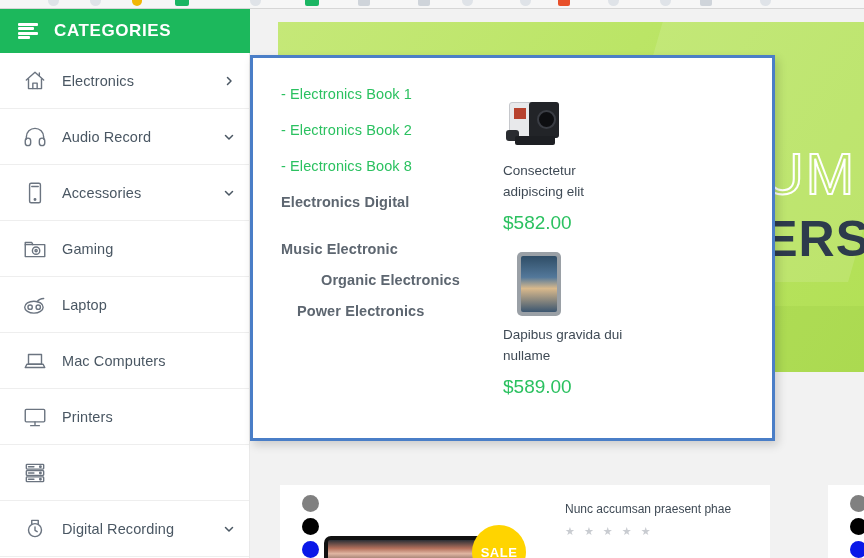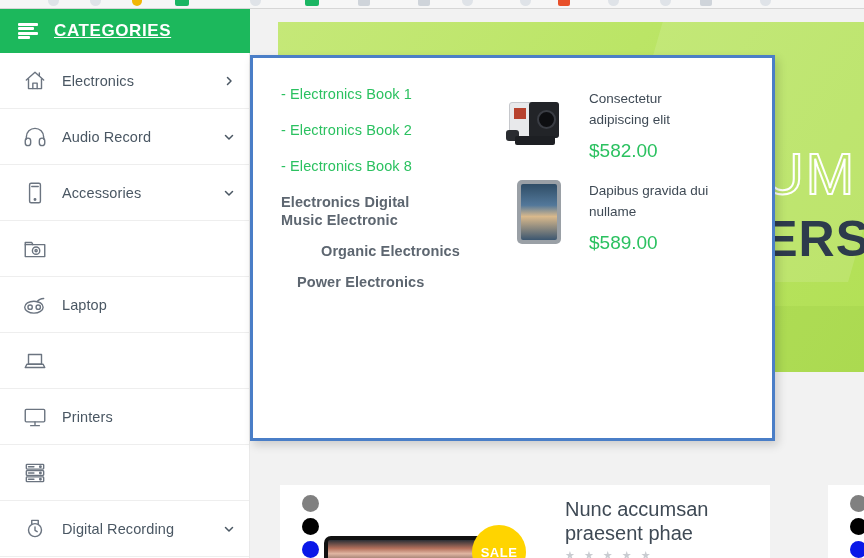--- a/index.html
+++ b/index.html
@@ -28,21 +28,21 @@
     position: absolute; left: 0; top: 9px; width: 250px; height: 44px;
     background: #1cb85c; display: flex; align-items: center; padding-left: 18px;
   }
   .burger { width: 20px; height: 16px; display: flex; flex-direction: column;
             justify-content: space-between; margin-right: 16px; }
   .burger i { display: block; height: 2.6px; background: #fff; border-radius: 1px; }
   .burger i:nth-child(1) { width: 20px; }
   .burger i:nth-child(2) { width: 16px; }
   .burger i:nth-child(3) { width: 20px; }
   .burger i:nth-child(4) { width: 12px; }
-  .cat-title { color: #fff; font-size: 17px; font-weight: bold; letter-spacing: .6px; text-decoration: underline; }
+  .cat-title { color: #fff; font-size: 17px; font-weight: bold; letter-spacing: .6px; }
 
   
   .sidebar {
     position: absolute; left: 0; top: 53px; width: 250px; height: 505px;
     background: #fff; border-right: 1px solid #e9e9e9;
   }
   .cat-item {
     position: relative; height: 56px; display: flex; align-items: center;
     padding: 0 14px 0 20px; border-bottom: 1px solid #eeeeee; background: #fff;
   }
@@ -87,21 +87,21 @@
   }
   .mega-left { width: 250px; padding: 28px 0 0 28px; }
   .mega-head {
     font-size: 14.5px; font-weight: bold; color: #5d6670;
     margin-bottom: 20px; letter-spacing: .1px;
   }
   .mega-sub {
     font-size: 14.5px; color: #2bc160; margin-bottom: 20px; letter-spacing: .1px;
   }
   .mega-right { flex: 1; padding: 26px 14px 0 0; }
-  .mini-prod { display: flex; margin-bottom: 14px; }
+  .mini-prod { display: flex; margin-bottom: 14px; flex-direction: column; }
   .mini-thumb {
     width: 72px; height: 72px; flex: 0 0 72px; margin-right: 14px;
     position: relative; overflow: hidden;
   }
   .mini-info { flex: 1; padding-top: 4px; }
   .mini-title {
     font-size: 13.5px; color: #3f4a55; line-height: 21px; max-width: 125px;
   }
   .mini-price {
     font-size: 19px; color: #2bc160; font-weight: normal; margin-top: 10px;
@@ -147,21 +147,21 @@
     width: 100%; height: 100%; border-radius: 2px;
     background: linear-gradient(180deg,#2b2f36 0%, #b4705c 38%, #e0b6a2 62%, #7b5d55 100%);
   }
   .sale-badge {
     position: absolute; left: 192px; top: 40px; width: 54px; height: 54px;
     border-radius: 50%; background: #ffd400; display: flex;
     align-items: center; justify-content: center;
     color: #fff; font-weight: bold; font-size: 13px; letter-spacing: .5px;
   }
   .card-text { position: absolute; left: 285px; top: 12px; width: 190px; }
-  .card-title { font-size: 20px; color: #3f4a55; line-height: 24px; }
+  .card-title { font-size: 12px; color: #3f4a55; line-height: 24px; }
   .stars { margin-top: 4px; color: #c9ccd1; font-size: 11px; letter-spacing: 3px; }
 </style>
 </head>
 <body>
 
 <div id="page">
 
   <div class="bookmark-strip" id="bmbar">
       <div class="bm dot" style="left: 48px;"></div>
       <div class="bm dot" style="left: 90px;"></div>
@@ -246,39 +246,41 @@
       </div>
       <div class="cat-item">
         <span class="cat-ico">
           <svg width="26" height="26" viewBox="0 0 24 24" fill="none" stroke="#6b7480" stroke-width="1.3" stroke-linecap="round" stroke-linejoin="round">
             <path d="M3 8h18v11H3z"></path>
             <path d="M3 8V6h6l1 2"></path>
             <circle cx="13" cy="13.5" r="3.4"></circle>
             <circle cx="13" cy="13.5" r="1"></circle>
           </svg>
         </span>
+        <span class="cat-label">Gaming</span>
       </div>
       <div class="cat-item">
         <span class="cat-ico">
           <svg width="26" height="26" viewBox="0 0 24 24" fill="none" stroke="#6b7480" stroke-width="1.3" stroke-linecap="round" stroke-linejoin="round">
             <ellipse cx="11" cy="14" rx="8.5" ry="5.5"></ellipse>
             <circle cx="7.5" cy="14" r="2"></circle>
             <circle cx="15" cy="14" r="2"></circle>
             <path d="M14 9c2-3 4-3 6-3"></path>
           </svg>
         </span>
         <span class="cat-label">Laptop</span>
       </div>
       <div class="cat-item">
         <span class="cat-ico">
           <svg width="26" height="26" viewBox="0 0 24 24" fill="none" stroke="#6b7480" stroke-width="1.3" stroke-linecap="round" stroke-linejoin="round">
             <path d="M6 6h12v9H6z"></path>
             <path d="M3 18h18l-1.5-3h-15z"></path>
           </svg>
         </span>
+        <span class="cat-label">Mac Computers</span>
       </div>
       <div class="cat-item">
         <span class="cat-ico">
           <svg width="26" height="26" viewBox="0 0 24 24" fill="none" stroke="#6b7480" stroke-width="1.3" stroke-linecap="round" stroke-linejoin="round">
             <rect x="3" y="5" width="18" height="11.5" rx="1"></rect>
             <line x1="12" y1="16.5" x2="12" y2="19.5"></line>
             <line x1="8" y1="20" x2="16" y2="20"></line>
           </svg>
         </span>
         <span class="cat-label">Printers</span>
@@ -316,21 +318,21 @@
     </div>
 
   <div class="mega">
     <div class="mega-left">
       <div id="megaLinks">
           <div class="mega-sub">- Electronics Book 1</div>
           <div class="mega-sub">- Electronics Book 2</div>
           <div class="mega-sub">- Electronics Book 8</div>
         </div>
       <div id="megaHeads">
-          <div class="mega-head" style="margin-bottom: 2px;">Electronics Digital</div>
+          <div class="mega-head" style="margin-bottom: 31px;">Electronics Digital</div>
           <div class="mega-head" style="margin-bottom: 15px;">Music Electronic</div>
           <div class="mega-head" style="margin-bottom: 15px; margin-left: 40px;">Organic Electronics</div>
           <div class="mega-head" style="margin-bottom: 15px; margin-left: 16px;">Power Electronics</div>
         </div>
     </div>
     <div class="mega-right" id="megaProds">
         <div class="mini-prod">
           <div class="mini-thumb">
             <div class="cam-body"></div>
             <div class="cam-front"></div>

